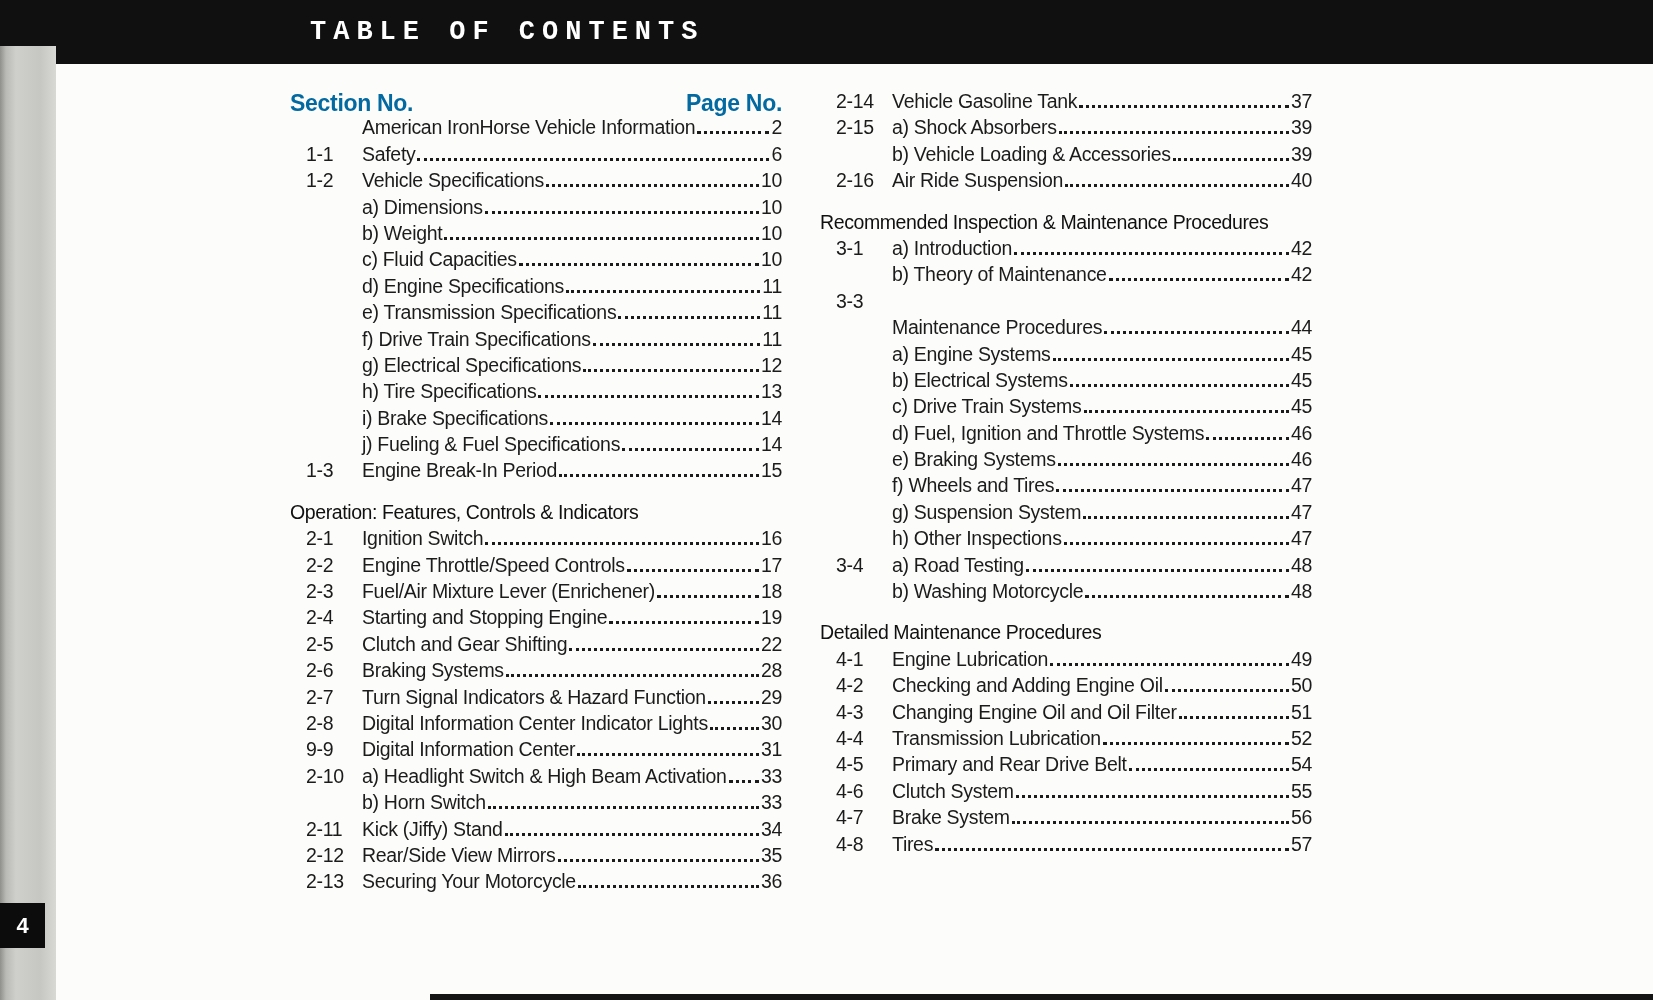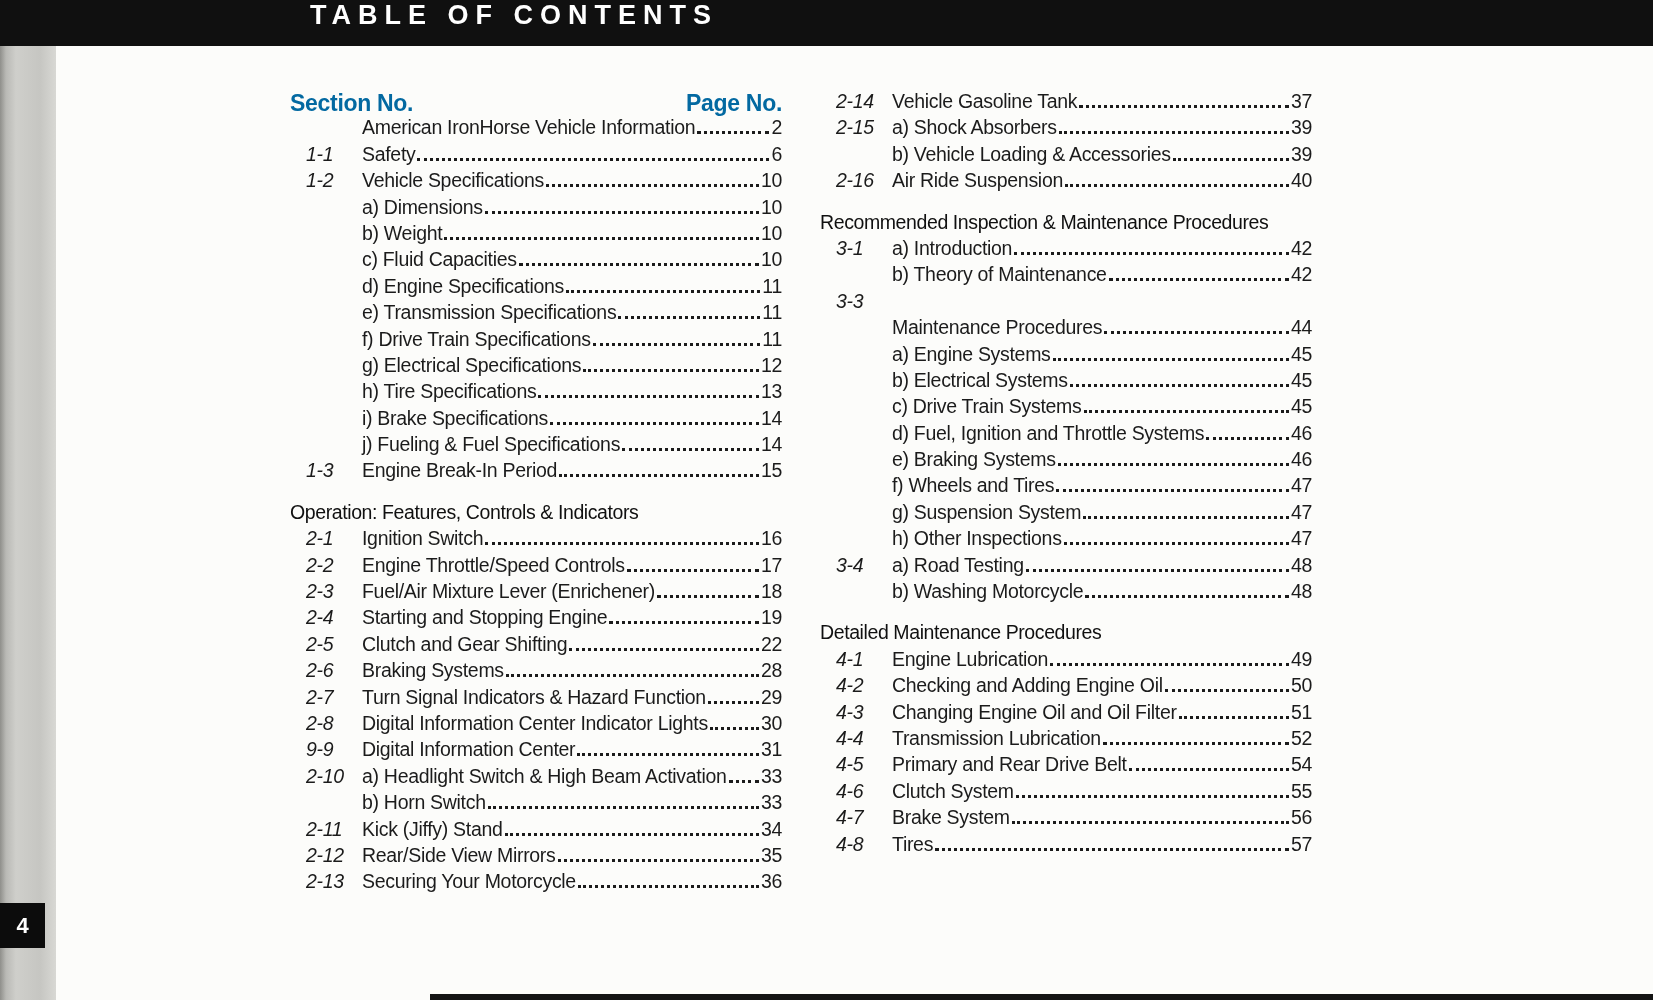--- a/index.html
+++ b/index.html
@@ -12,24 +12,25 @@
     position: relative;
     width: 1653px;
     height: 1000px;
     background: var(--page, #fcfcfa);
     overflow: hidden;
   }
   .top-bar {
     position: absolute;
     top: 0; left: 0;
     width: 100%;
-    height: 46px;
+    height: 64px;
     background: var(--bar, #101010);
     display: flex;
-    align-items: flex-start;
+    align-items: center;
+    font-family: Liberation Mono, monospace;
   }
   .top-title {
     color: #ffffff;
     font-weight: bold;
     font-size: 27px;
     letter-spacing: 7px;
     padding-left: 310px;
     white-space: nowrap;
   }
   .spine {
@@ -61,21 +62,20 @@
     height: 26.4px;
     font-size: 19.5px;
     letter-spacing: -0.3px;
     color: #1b1b1b;
     white-space: nowrap;
   }
   .num {
     flex: none;
     width: 72px;
     padding-left: 16px;
-    font-style: italic;
   }
   .title { flex: none; }
   .dots {
     flex: 1;
     min-width: 8px;
     border-bottom: 3px dotted #1b1b1b;
     margin: 0 2px 4px 2px;
     align-self: baseline;
     height: 1px;
   }

